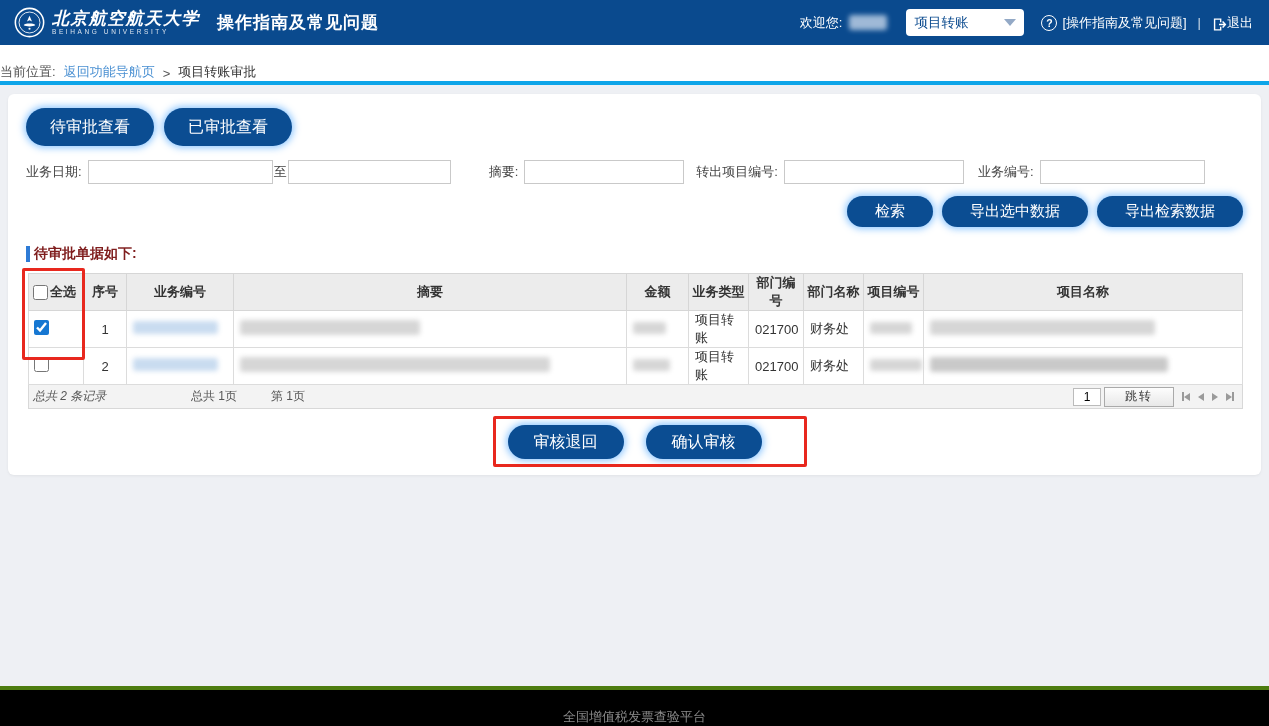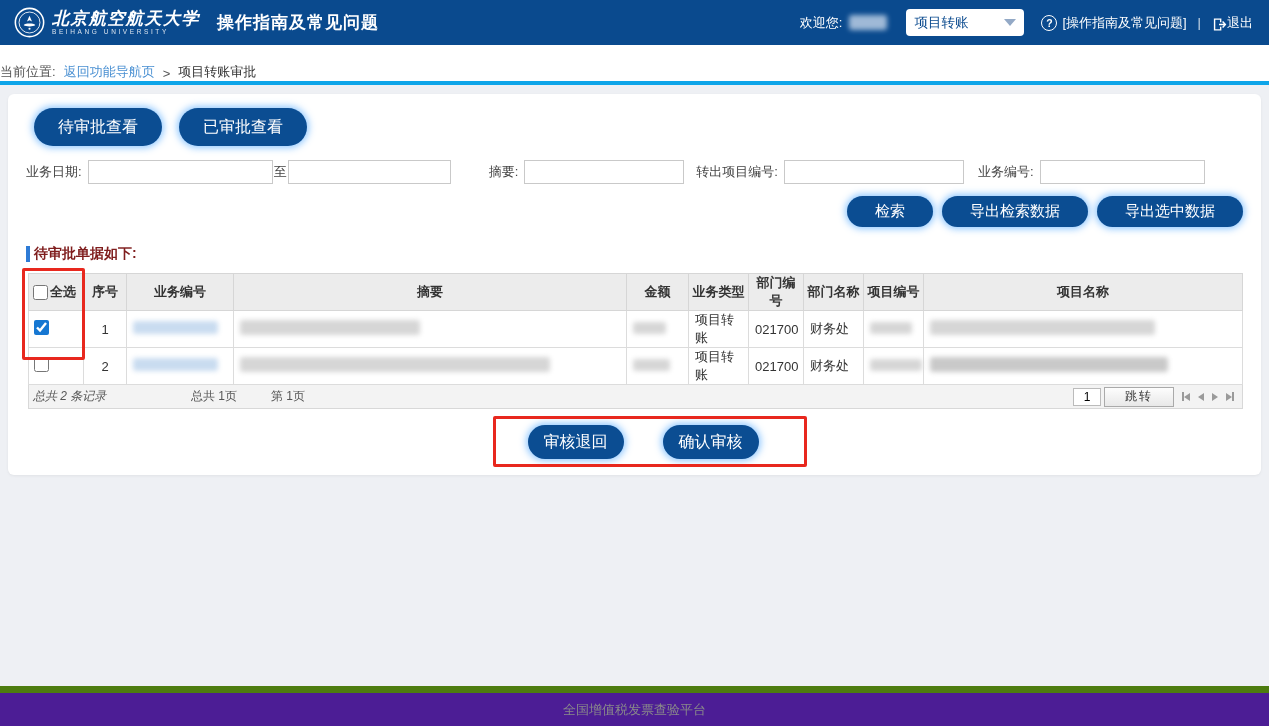--- a/index.html
+++ b/index.html
@@ -56,21 +56,21 @@
   .panel{
     background:#fff; border-radius:6px; padding:14px 10px 16px 10px;
     box-shadow:0 1px 3px rgba(0,0,0,.06); position:relative;
   }
 
   .btn-pill{
     background:#0b4d92; color:#fff; border:none; border-radius:20px;
     cursor:pointer; box-shadow:0 0 7px 2px rgba(127,192,255,.85);
     font-family:inherit;
   }
-  .view-tabs{ display:flex; gap:17px; margin-left:16px;font-family:Liberation Serif, serif; }
+  .view-tabs{ display:flex; gap:10px; margin-left:8px;font-family:Liberation Serif, serif; }
   .view-tabs .btn-pill{ height:38px; padding:0 24px; font-size:16px; }
 
   .filter-row{
     display:flex; align-items:center; margin-top:14px; margin-left:8px;
     font-size:13px; color:#444;
   }
   .filter-row input[type=text]{
     height:24px; border:1px solid #c9c9c9; background:#fff; padding:0 4px; font-size:13px;
   }
   .inp-date1{ width:185px; margin-left:6px; }
@@ -128,27 +128,27 @@
     font-size:12px; color:#333; padding:0 20px; margin-left:3px; cursor:pointer; letter-spacing:2px;
   }
   .pgnav{ display:inline-flex; align-items:center; gap:8px; margin:0 4px 0 8px; }
   .pgbtn{ display:inline-flex; align-items:center; cursor:pointer; }
   .t-l{ width:0; height:0; border:4px solid transparent; border-right:6px solid #9a9a9a; border-left:0; }
   .t-r{ width:0; height:0; border:4px solid transparent; border-left:6px solid #9a9a9a; border-right:0; }
   .vb{ width:2px; height:9px; background:#9a9a9a; }
 
   
   .actions-row{ position:relative; margin-top:16px; height:34px; display:flex; justify-content:center; gap:22px; }
-  .actions-row .btn-pill{ height:34px; padding:0 16px; font-size:16px; border-radius:17px;margin-left:17px; }
+  .actions-row .btn-pill{ height:34px; padding:0 26px; font-size:16px; border-radius:17px; }
   .annot-actions{ left:50%; margin-left:-142px; width:314px; top:-9px; height:51px; }
 
   
   .footer{
-    flex:0 0 40px; background:#4c1d95; border-top:7px solid #4d7c0f;
-    display:flex; align-items:center; justify-content:center;
+    flex:0 0 40px; background:#000000; border-top:4px solid #4d7c0f;
+    display:flex; align-items:flex-end; justify-content:center;
   }
   .footer a{ color:#8a8a8a; font-size:13px; text-decoration:none; cursor:pointer; }
 </style>
 </head>
 <body>
 
 <header class="topbar">
   <div class="brand">
     <svg class="logo-svg" viewBox="0 0 32 32">
       <circle cx="16" cy="16" r="14.6" fill="none" stroke="#fff" stroke-width="1.6"></circle>
@@ -209,22 +209,22 @@
       <span class="lab-summary">摘要:</span>
       <input type="text" class="inp-summary" style="">
       <span class="lab-outproj">转出项目编号:</span>
       <input type="text" class="inp-outproj" style="">
       <span class="lab-bizno">业务编号:</span>
       <input type="text" class="inp-bizno" style="">
     </div>
 
     <div class="search-row">
       <button class="btn-pill">检索</button>
+      <button class="btn-pill">导出选中数据</button>
       <button class="btn-pill">导出检索数据</button>
-      <button class="btn-pill">导出选中数据</button>
     </div>
 
     <div class="section-title">
       <span class="section-bar"></span>
       <span class="section-txt">待审批单据如下:</span>
     </div>
 
     <div class="table-wrap">
       <div class="red-annot annot-select"></div>
 

